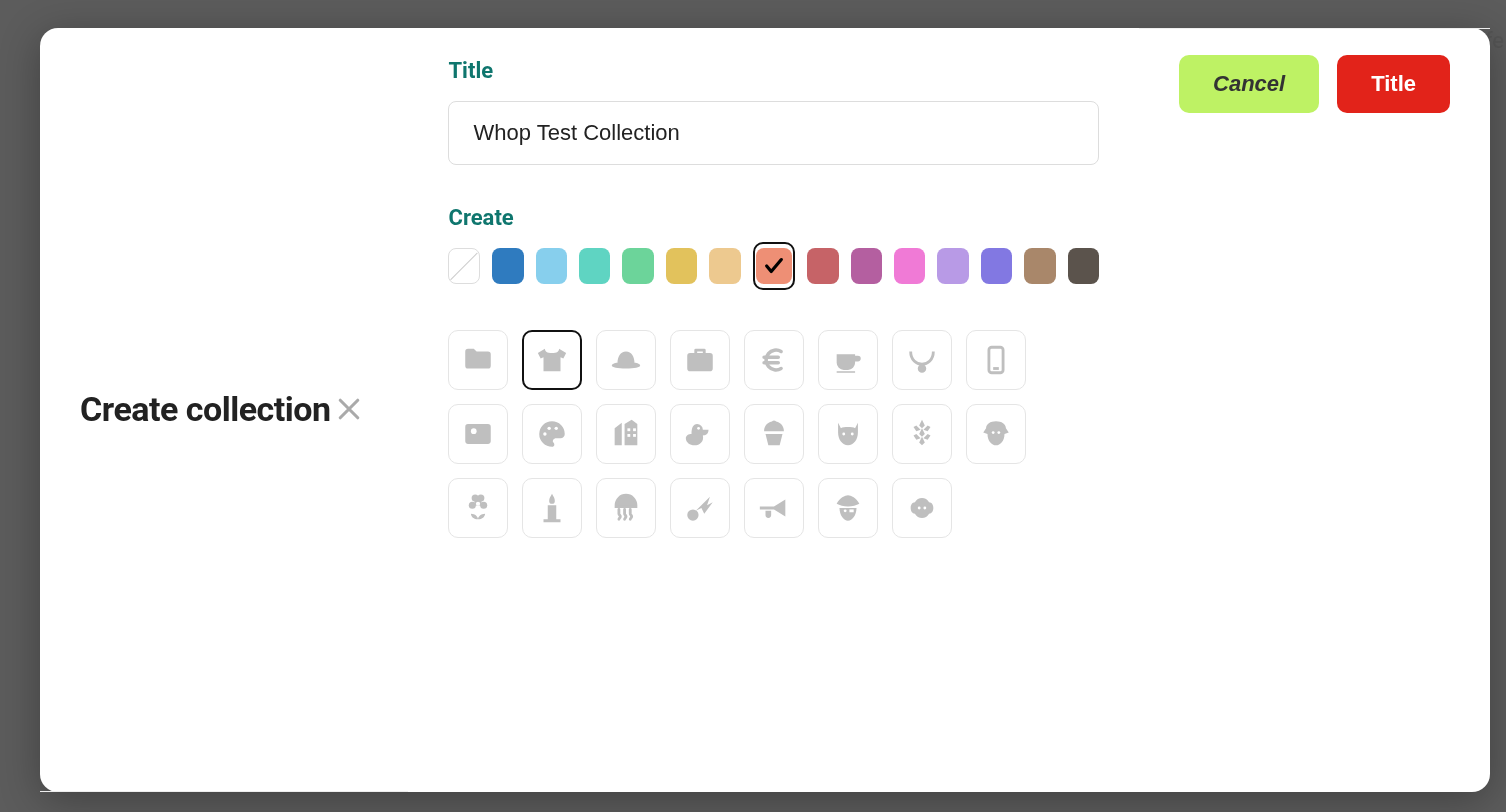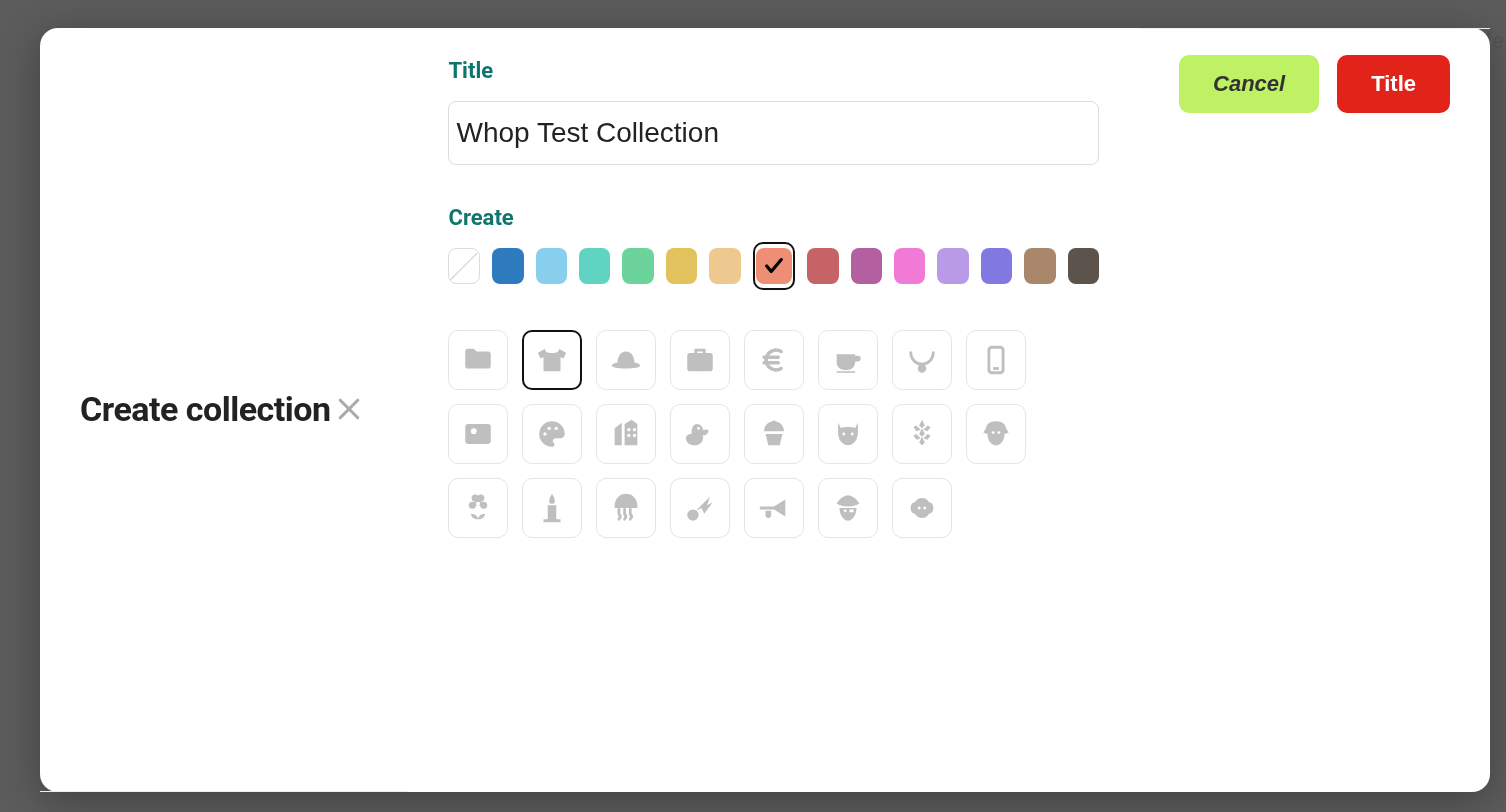--- a/index.html
+++ b/index.html
@@ -59,22 +59,22 @@
     font-weight: 700;
     color: #0f766e;
     margin-bottom: 18px;
   }
   .title-input {
     width: 708px;
     max-width: 100%;
     height: 64px;
     border: 1px solid #ddd;
     border-radius: 8px;
-    padding: 0 7px;
-    font-size: 28px;
+    padding: 0 24px;
+    font-size: 22px;
     color: #222;
     outline: none;
   }
   .section { margin-bottom: 40px; }
   .color-row {
     display: flex;
     gap: 12px;
   }
   .swatch {
     width: 36px;

